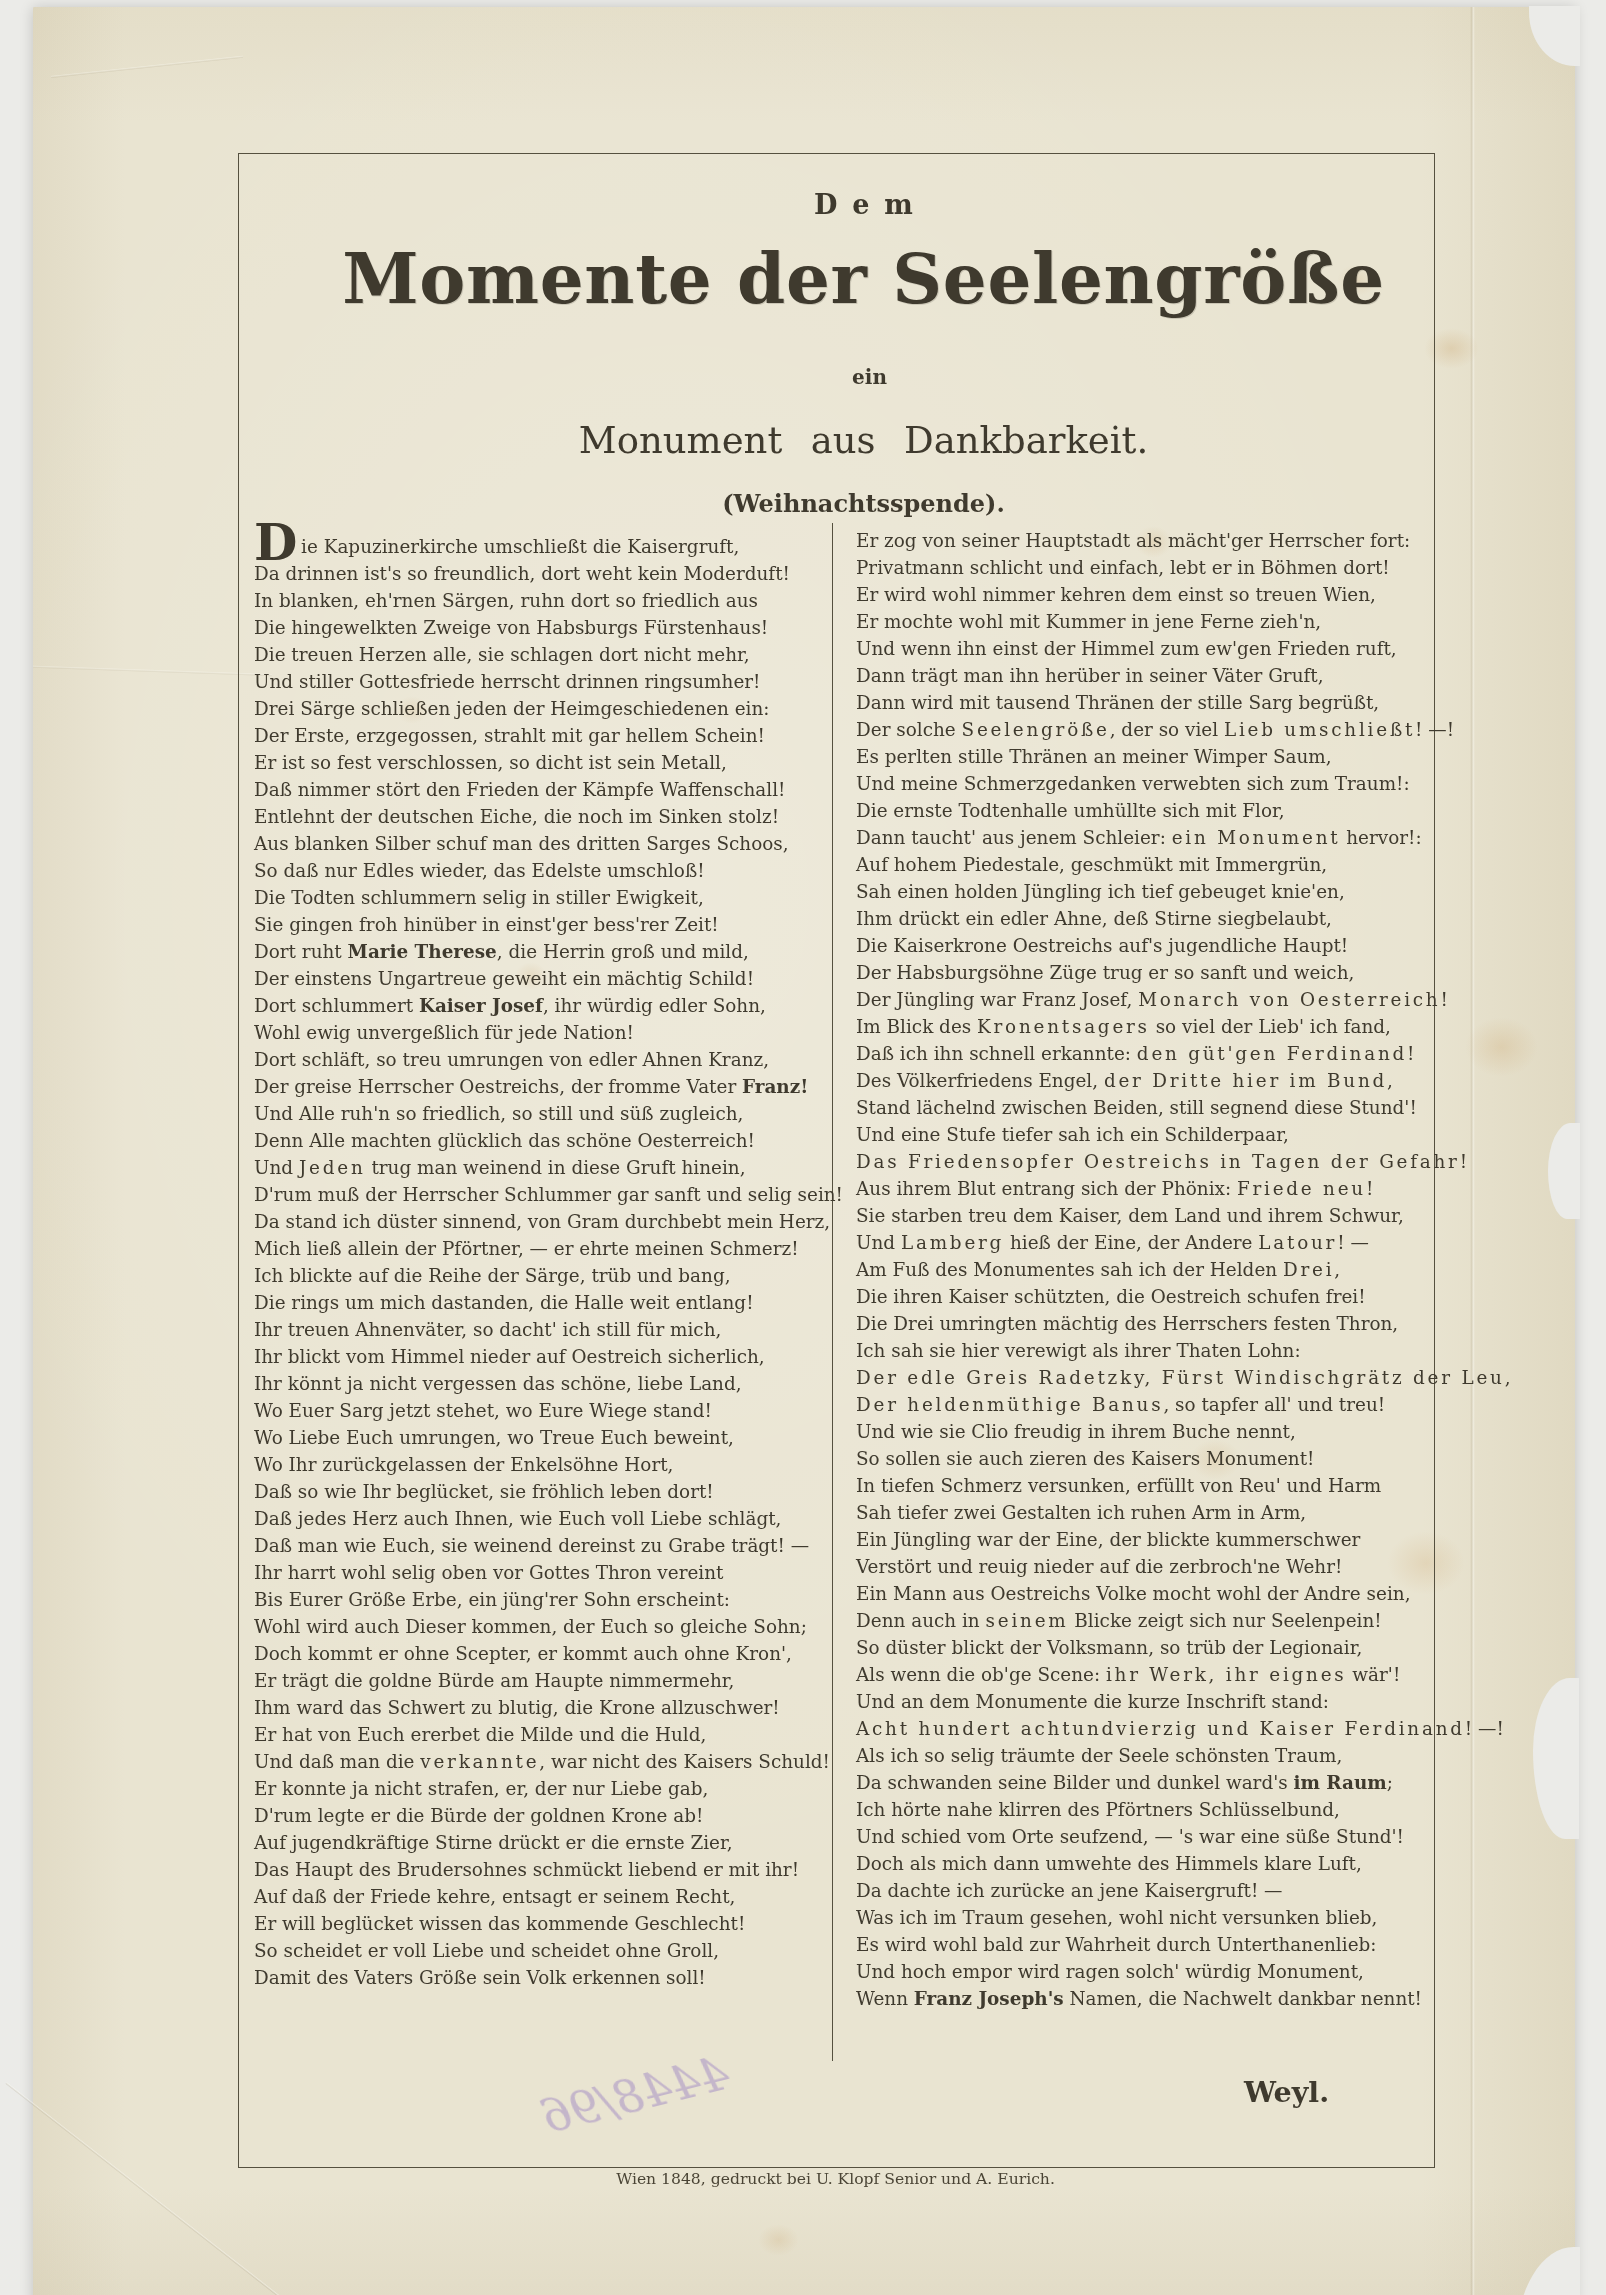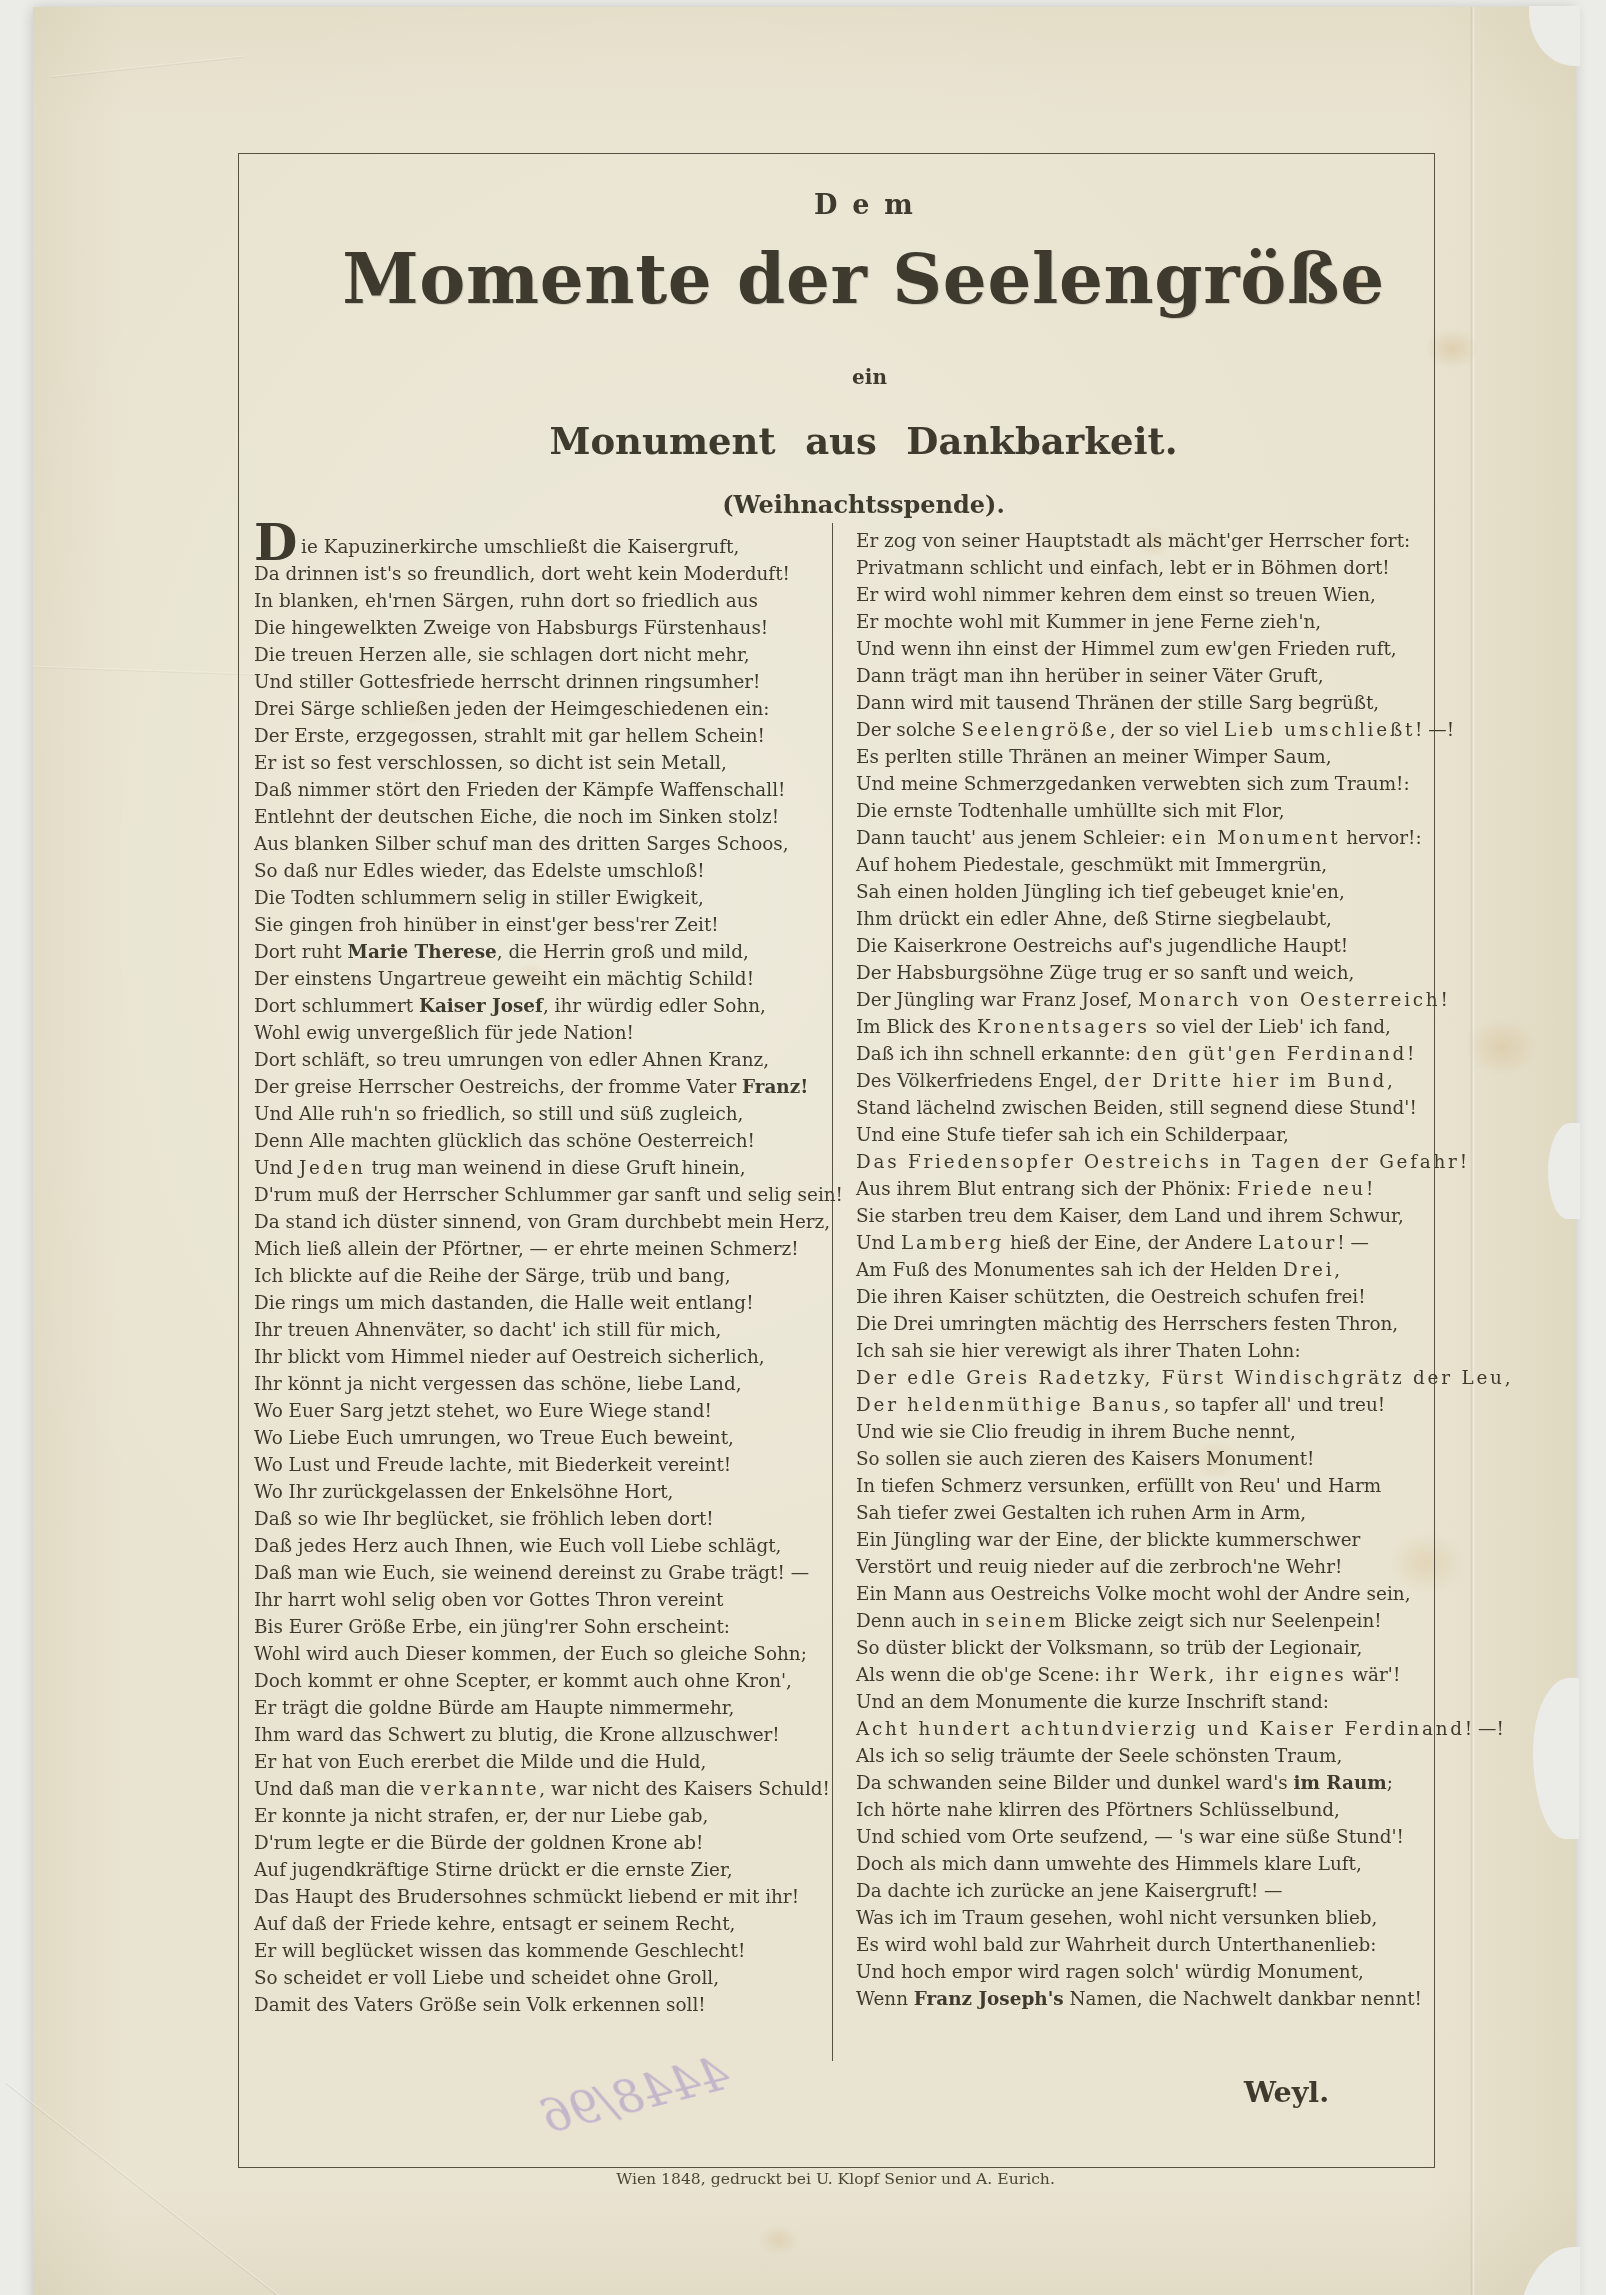--- a/index.html
+++ b/index.html
@@ -72,21 +72,21 @@
     border:1.4px solid var(--rule);
   }
   
   .title-block{position:absolute;left:205px;top:146px;width:1195px;text-align:center;margin-left:28px;}
   .kicker{margin-top:36px;font-size:27px;font-weight:700;letter-spacing:.55em;text-indent:.55em;}
   .main-title{
     margin:17.4px 0 0 0;font-size:69px;font-weight:700;letter-spacing:.01em;
     text-shadow:0.9px 0.9px 0 rgba(63,58,46,.18);
   }
   .connector{margin-top:46px;font-size:20px;font-weight:700;padding-left:12px;}
-  .subtitle{margin:30px 0 0 0;font-size:37px;font-weight:700;word-spacing:.45em;}
+  .subtitle{margin:30px 0 0 0;font-size:37px;font-weight:400;word-spacing:.45em;}
   .note{margin-top:27.5px;font-size:24px;font-weight:700;}
   
   .divider{position:absolute;left:799px;top:516px;width:1.4px;height:1538px;background:var(--rule);}
   .col{position:absolute;top:520px;width:567px;}
   .col-left{left:221px;}
   .col-right{left:823px;}
   .poem-line{font-size:18.4px;line-height:27px;white-space:nowrap;}
   .seg-n{}
   .seg-b{font-weight:700;text-align:center;}
   .seg-s{letter-spacing:.15em;}
@@ -177,21 +177,20 @@
         <div class="poem-line"><span class="seg-n">D'rum muß der Herrscher Schlummer gar sanft und selig sein!</span></div>
         <div class="poem-line"><span class="seg-n">Da stand ich düster sinnend, von Gram durchbebt mein Herz,</span></div>
         <div class="poem-line"><span class="seg-n">Mich ließ allein der Pförtner, — er ehrte meinen Schmerz!</span></div>
         <div class="poem-line"><span class="seg-n">Ich blickte auf die Reihe der Särge, trüb und bang,</span></div>
         <div class="poem-line"><span class="seg-n">Die rings um mich dastanden, die Halle weit entlang!</span></div>
         <div class="poem-line"><span class="seg-n">Ihr treuen Ahnenväter, so dacht' ich still für mich,</span></div>
         <div class="poem-line"><span class="seg-n">Ihr blickt vom Himmel nieder auf Oestreich sicherlich,</span></div>
         <div class="poem-line"><span class="seg-n">Ihr könnt ja nicht vergessen das schöne, liebe Land,</span></div>
         <div class="poem-line"><span class="seg-n">Wo Euer Sarg jetzt stehet, wo Eure Wiege stand!</span></div>
         <div class="poem-line"><span class="seg-n">Wo Liebe Euch umrungen, wo Treue Euch beweint,</span></div>
-        <div class="poem-line"><span class="seg-n">Wo Lust und Freude lachte, mit Biederkeit vereint!</span></div>
         <div class="poem-line"><span class="seg-n">Wo Ihr zurückgelassen der Enkelsöhne Hort,</span></div>
         <div class="poem-line"><span class="seg-n">Daß so wie Ihr beglücket, sie fröhlich leben dort!</span></div>
         <div class="poem-line"><span class="seg-n">Daß jedes Herz auch Ihnen, wie Euch voll Liebe schlägt,</span></div>
         <div class="poem-line"><span class="seg-n">Daß man wie Euch, sie weinend dereinst zu Grabe trägt! —</span></div>
         <div class="poem-line"><span class="seg-n">Ihr harrt wohl selig oben vor Gottes Thron vereint</span></div>
         <div class="poem-line"><span class="seg-n">Bis Eurer Größe Erbe, ein jüng'rer Sohn erscheint:</span></div>
         <div class="poem-line"><span class="seg-n">Wohl wird auch Dieser kommen, der Euch so gleiche Sohn;</span></div>
         <div class="poem-line"><span class="seg-n">Doch kommt er ohne Scepter, er kommt auch ohne Kron',</span></div>
         <div class="poem-line"><span class="seg-n">Er trägt die goldne Bürde am Haupte nimmermehr,</span></div>
         <div class="poem-line"><span class="seg-n">Ihm ward das Schwert zu blutig, die Krone allzuschwer!</span></div>

